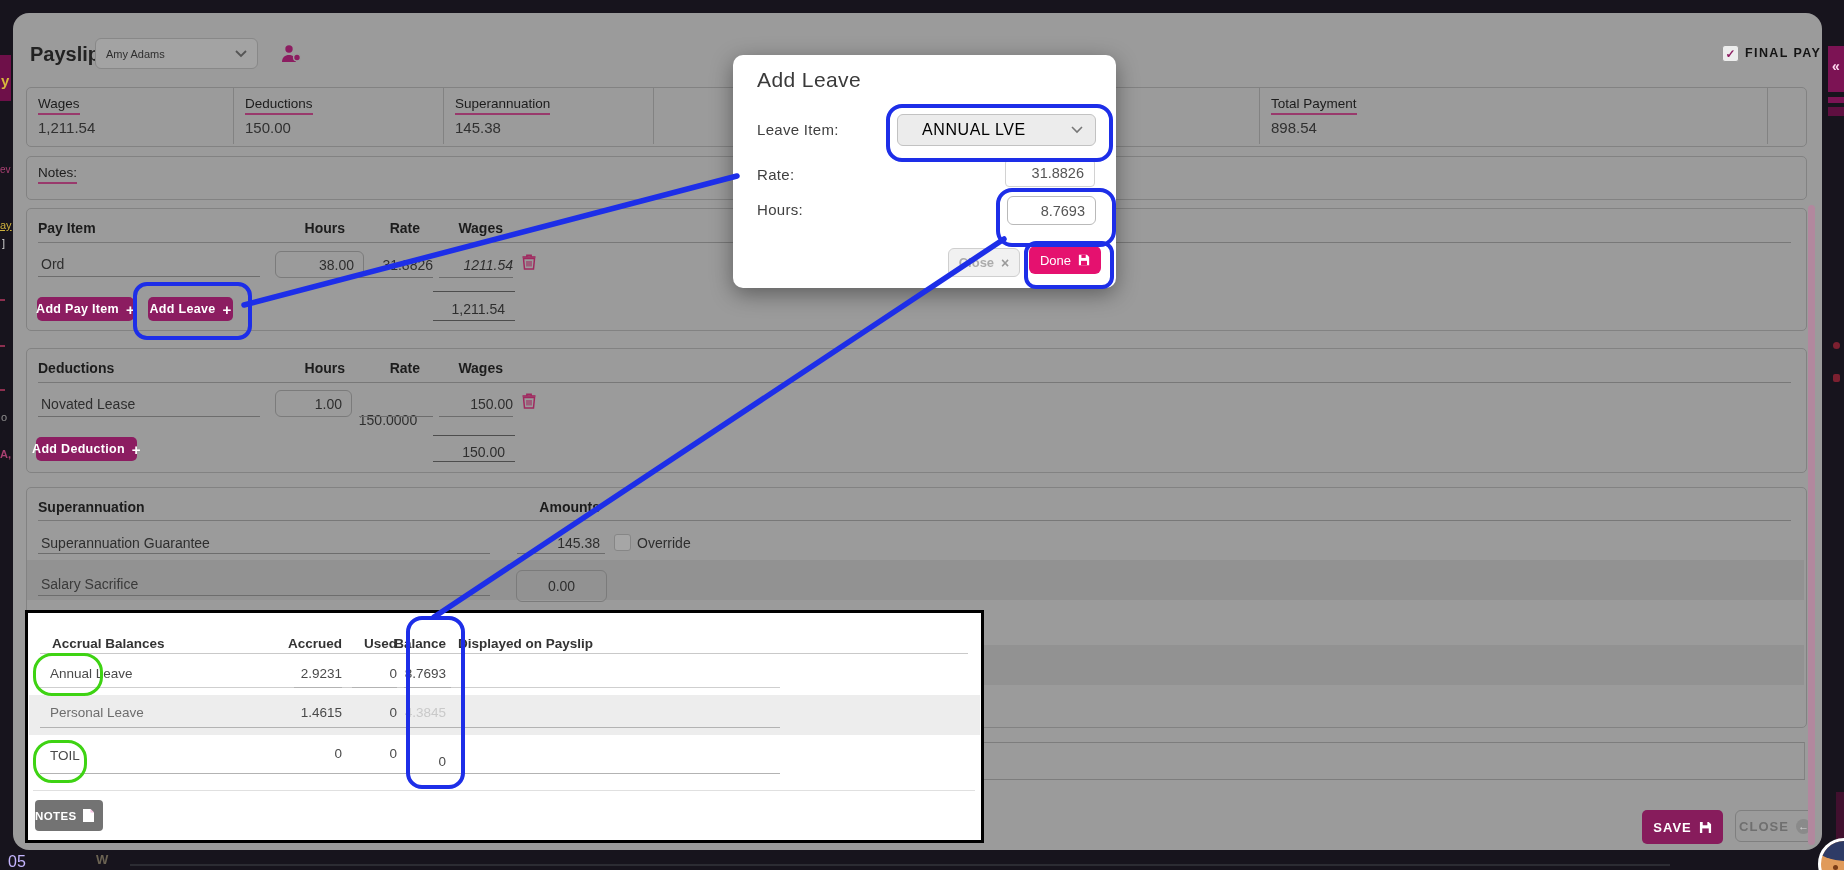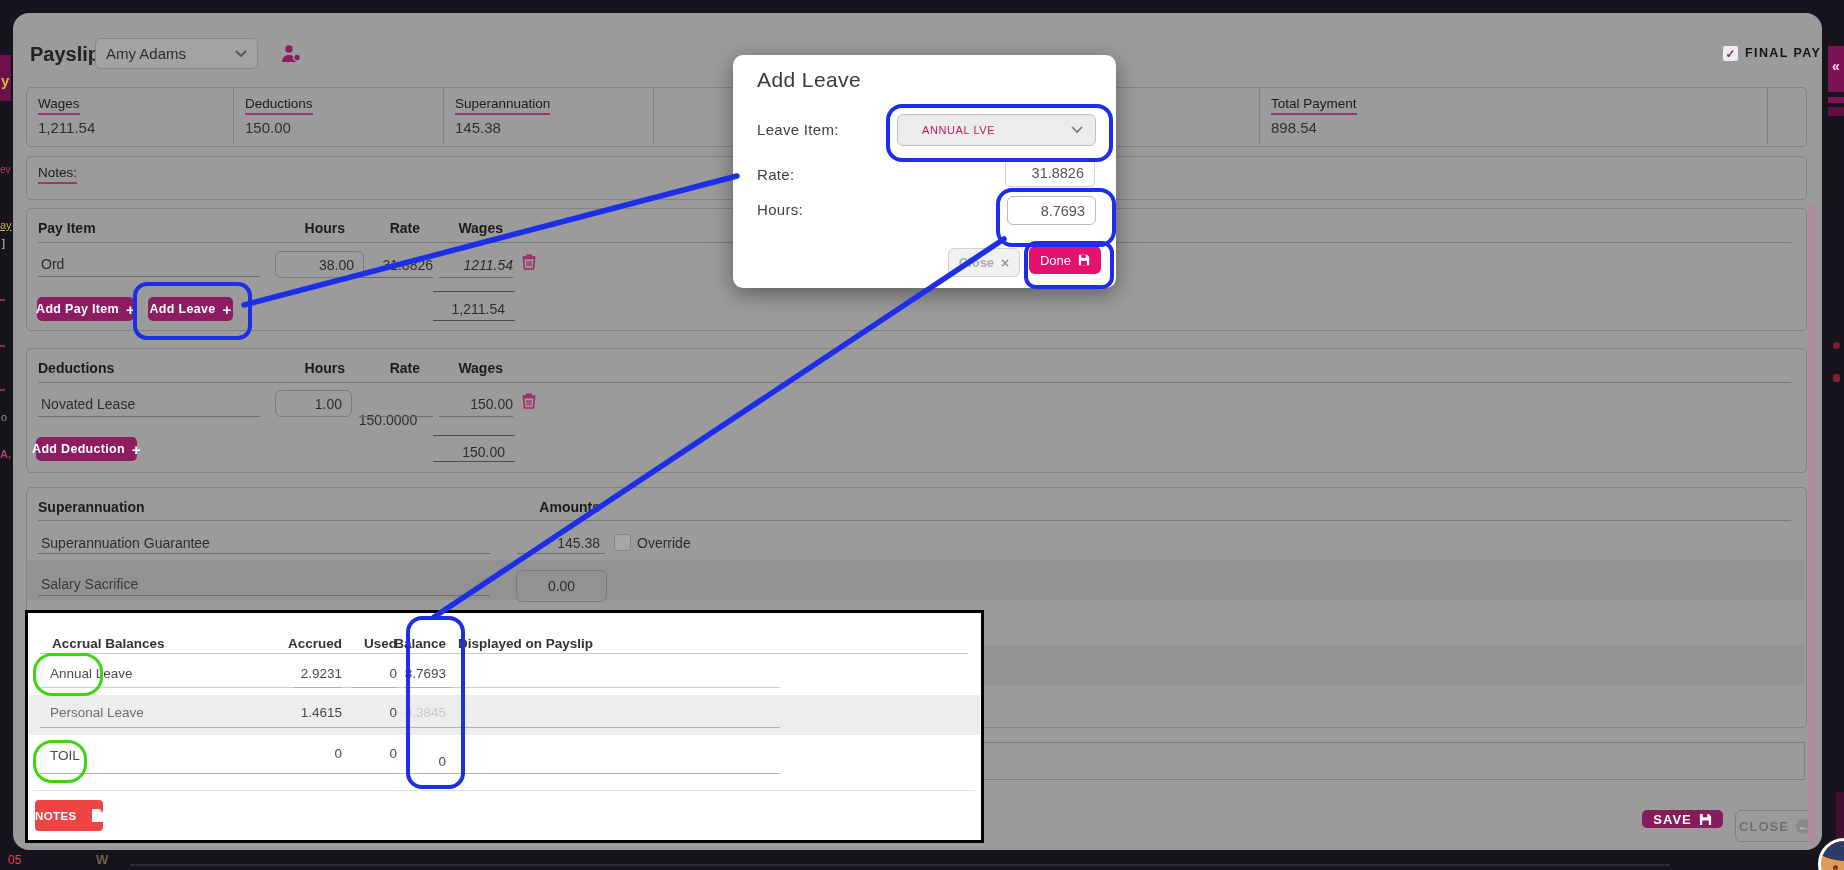--- a/index.html
+++ b/index.html
@@ -46,37 +46,37 @@
   <div class="abs chip" style="left:0;top:55px;width:11px;height:46px;background:#6e1049;z-index:1;"></div>
   <div class="abs chip" style="left:1px;top:72px;color:#d8b83c;font-weight:bold;font-size:15px;z-index:1;">y</div>
   <div class="abs chip" style="left:0;top:164px;color:#a84071;font-size:10px;z-index:1;">ev</div>
   <div class="abs chip" style="left:0;top:219px;color:#cdb13d;font-size:11px;text-decoration:underline;z-index:1;">ay</div>
   <div class="abs chip" style="left:2px;top:237px;color:#cfcfcf;font-size:11px;z-index:1;">]</div>
   <div class="abs" style="left:0;top:299px;width:5px;height:2px;background:#8c2f4f;z-index:1;"></div>
   <div class="abs" style="left:0;top:345px;width:5px;height:2px;background:#8c2f4f;z-index:1;"></div>
   <div class="abs" style="left:0;top:389px;width:5px;height:2px;background:#8c2f4f;z-index:1;"></div>
   <div class="abs chip" style="left:1px;top:411px;color:#8f8f8f;font-size:11px;z-index:1;">o</div>
   <div class="abs chip" style="left:0;top:448px;color:#a84071;font-weight:bold;font-size:11px;z-index:1;">A,</div>
-  <div class="abs chip" style="left:8px;top:853px;color:#ef4444;font-size:12px;z-index:1;">05</div>
+  <div class="abs chip" style="left:8px;top:853px;color:#c4b5fd;font-size:16px;z-index:1;">05</div>
   <div class="abs chip" style="left:96px;top:852px;color:#6a6252;font-weight:bold;font-size:13px;z-index:1;">W</div>
   <div class="abs" style="left:130px;top:864px;width:1540px;height:2px;background:#2c2c33;z-index:1;"></div>
 
   <div class="abs" style="left:1828px;top:46px;width:16px;height:46px;background:#7c1354;z-index:1;"></div>
   <div class="abs chip" style="left:1832px;top:58px;color:#ffd7ef;font-weight:bold;font-size:14px;z-index:1;">«</div>
   <div class="abs" style="left:1828px;top:97px;width:16px;height:6px;background:#7c1354;z-index:1;"></div>
   <div class="abs" style="left:1828px;top:107px;width:16px;height:9px;background:#5f0f40;z-index:1;"></div>
   <div class="abs" style="left:1833px;top:342px;width:7px;height:7px;border-radius:50%;background:#7c2030;z-index:1;"></div>
   <div class="abs" style="left:1833px;top:374px;width:7px;height:8px;border-radius:2px;background:#7c2030;z-index:1;"></div>
   <div class="abs" style="left:1836px;top:792px;width:8px;height:78px;background:#41102e;z-index:1;"></div>
 
   <div class="abs dialog"></div>
 
   <div class="abs" style="left:30px;top:43px;font-size:20px;font-weight:bold;color:#222;z-index:2;">Payslip -</div>
   <div class="abs" style="left:95px;top:38px;width:163px;height:31px;background:#a3a3a3;border:1px solid #888;border-radius:6px;z-index:2;display:flex;align-items:center;box-sizing:border-box;padding:0 10px;justify-content:space-between;cursor:pointer;">
-    <span style="font-size:15px;color:#2f2f2f;">Amy Adams</span>
+    <span style="font-size:11px;color:#2f2f2f;">Amy Adams</span>
     <span>
         <svg width="12" height="8" viewBox="0 0 12 8">
           <path d="M1 1l5 5 5-5" stroke="#555" stroke-width="1.8" fill="none"></path>
         </svg>
       </span>
   </div>
   <div class="abs" style="left:281px;top:44px;z-index:2;cursor:pointer;">
     <svg width="21" height="19" viewBox="0 0 21 19">
       <circle cx="8" cy="5" r="3.7" fill="#8c1d61"></circle>
       <path d="M1 18c0-4.4 3.1-7 7-7s7 2.6 7 7z" fill="#8c1d61"></path>
@@ -181,21 +181,21 @@
   <div class="abs" style="left:614px;top:534px;width:15px;height:15px;background:#a6a6a6;border:1px solid #868686;border-radius:3px;z-index:3;cursor:pointer;"></div>
   <div class="abs cell" style="left:637px;top:535px;z-index:3;">Override</div>
   <div class="abs cell" style="left:41px;top:576px;z-index:3;color:#3a3a3a;">Salary Sacrifice</div>
   <div class="abs ufield" style="left:38px;top:595px;width:452px;z-index:3;"></div>
   <div class="abs inbox" style="left:516px;top:570px;width:91px;height:32px;justify-content:center;padding-right:0;z-index:3;">0.00</div>
 
   <div class="abs hl" style="left:26px;top:742px;width:1779px;background:#7d7d7d;"></div>
   <div class="abs hl" style="left:26px;top:779px;width:1779px;background:#7d7d7d;"></div>
   <div class="abs vl" style="left:1804px;top:742px;height:37px;"></div>
 
-  <div class="abs btn-m" style="left:1642px;top:810px;width:81px;height:18px;font-size:13px;letter-spacing:1px;background:#871c5c;">
+  <div class="abs btn-m" style="left:1642px;top:810px;width:81px;height:34px;font-size:13px;letter-spacing:1px;background:#871c5c;">
     <span>SAVE</span>
     <span>
         <svg width="13" height="13" viewBox="0 0 14 14">
           <path d="M1 1h9.5L13 3.5V13H1z" fill="#fff"></path>
           <rect x="3.5" y="8" width="7" height="5" fill="#871c5c"></rect>
           <rect x="4" y="1" width="5" height="3.6" fill="#871c5c"></rect>
         </svg>
       </span>
   </div>
   <div class="abs" style="left:1735px;top:810px;width:78px;height:30px;border:1px solid #7f7f7f;border-radius:6px;z-index:2;display:flex;align-items:center;justify-content:center;gap:7px;cursor:pointer;">
@@ -235,35 +235,35 @@
   <div class="abs pnl-cell" style="left:50px;top:748px;z-index:4;">TOIL</div>
   <div class="abs pnl-cell num" style="left:262px;top:746px;width:80px;z-index:4;">0</div>
   <div class="abs pnl-cell num" style="left:317px;top:746px;width:80px;z-index:4;">0</div>
   <div class="abs pnl-cell num" style="left:366px;top:754px;width:80px;z-index:4;">0</div>
   <div class="abs pnl-ul" style="left:40px;top:773px;width:740px;z-index:4;"></div>
   <div class="abs pnl-ul" style="left:294px;top:773px;width:48px;z-index:4;"></div>
   <div class="abs pnl-ul" style="left:352px;top:773px;width:45px;z-index:4;"></div>
   <div class="abs pnl-ul" style="left:404px;top:773px;width:47px;z-index:4;"></div>
 
   <div class="abs" style="left:33px;top:790px;width:942px;height:1px;background:#e0e0e0;z-index:4;"></div>
-  <div class="abs" style="left:35px;top:800px;width:68px;height:31px;background:#ef4444;border-radius:4px;z-index:4;display:flex;align-items:center;justify-content:space-between;gap:6px;cursor:pointer;">
+  <div class="abs" style="left:35px;top:800px;width:68px;height:31px;background:#737373;border-radius:4px;z-index:4;display:flex;align-items:center;justify-content:flex-start;gap:6px;cursor:pointer;">
     <span style="color:#fff;font-weight:bold;font-size:11.5px;letter-spacing:.4px;">NOTES</span>
     <span>
         <svg width="11" height="13" viewBox="0 0 11 13">
           <path d="M0 0h7.5L11 3.5V13H0z" fill="#fff"></path>
           <path d="M7.5 0v3.5H11z" fill="#f7c2e3"></path>
         </svg>
       </span>
   </div>
 
   <div class="abs modal"></div>
   <div class="abs" style="left:757px;top:68px;font-size:21px;color:#3a3a3a;z-index:5;letter-spacing:.4px;">Add Leave</div>
   <div class="abs m-lbl" style="left:757px;top:121px;">Leave Item:</div>
   <div class="abs" style="left:897px;top:114px;width:199px;height:32px;background:#ececec;border:1px solid #c2c2c2;border-radius:6px;z-index:5;display:flex;align-items:center;box-sizing:border-box;padding:0 12px;justify-content:space-between;cursor:pointer;">
-    <span style="font-size:11px;color:#be185d;letter-spacing:.6px;padding-left:12px;">ANNUAL LVE</span>
+    <span style="font-size:16px;color:#000000;letter-spacing:.6px;padding-left:12px;">ANNUAL LVE</span>
     <span>
         <svg width="12" height="8" viewBox="0 0 12 8">
           <path d="M1 1l5 5 5-5" stroke="#777" stroke-width="1.6" fill="none"></path>
         </svg>
       </span>
   </div>
   <div class="abs m-lbl" style="left:757px;top:166px;">Rate:</div>
   <div class="abs" style="left:1005px;top:159px;width:90px;height:28px;border:1px solid #d2d2d2;border-radius:4px;z-index:5;display:flex;align-items:center;justify-content:flex-end;padding-right:10px;box-sizing:border-box;font-size:14.5px;color:#555;">31.8826</div>
   <div class="abs m-lbl" style="left:757px;top:201px;">Hours:</div>
   <div class="abs" style="left:1007px;top:196px;width:89px;height:29px;border:1px solid #b9b9b9;border-radius:6px;z-index:5;display:flex;align-items:center;justify-content:flex-end;padding-right:10px;box-sizing:border-box;font-size:14.5px;color:#555;">8.7693</div>

